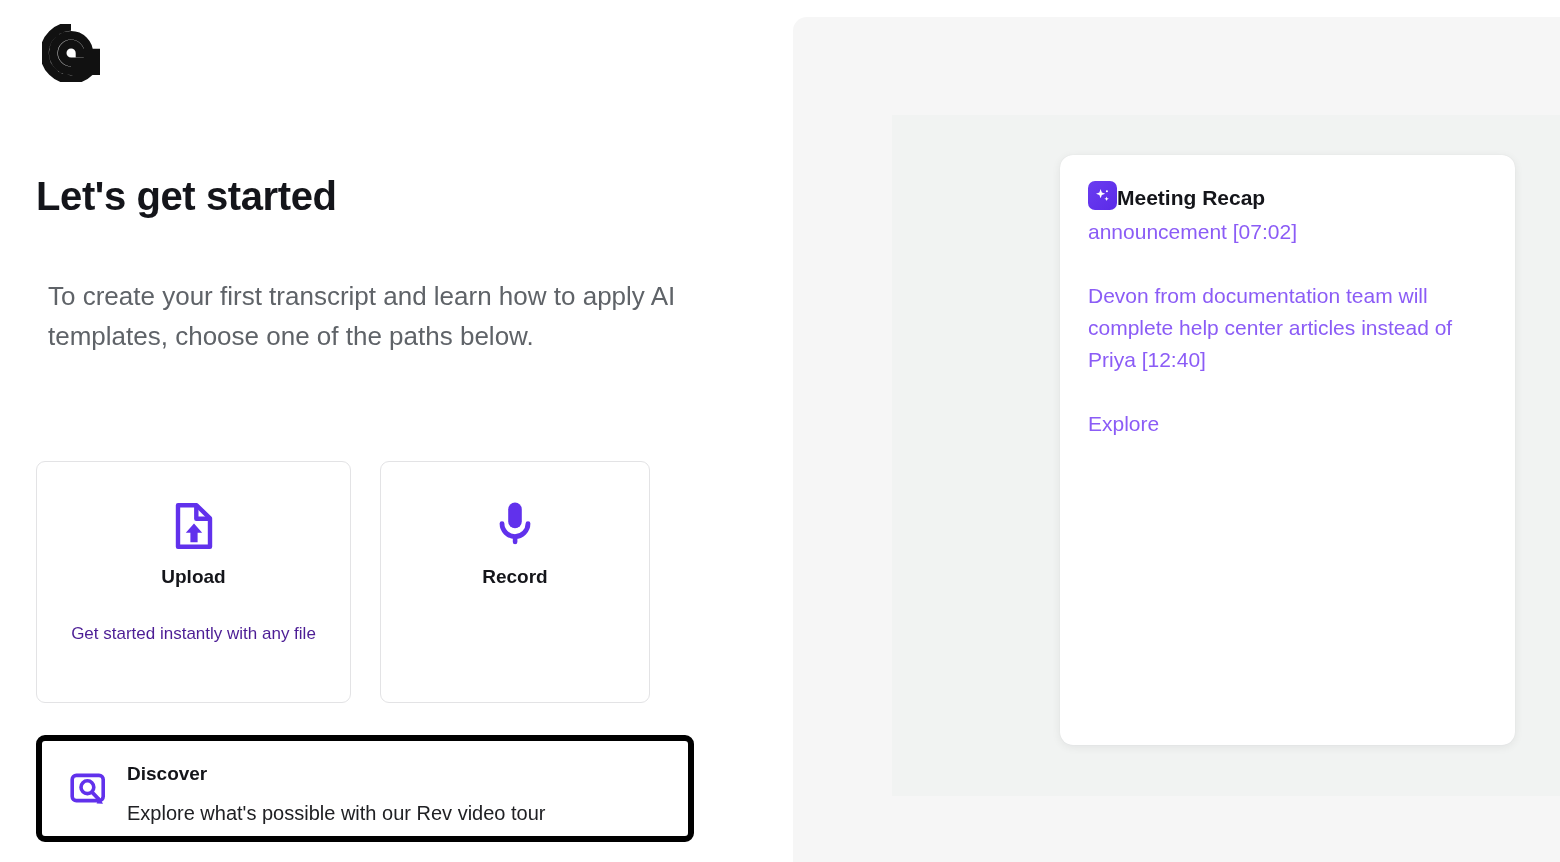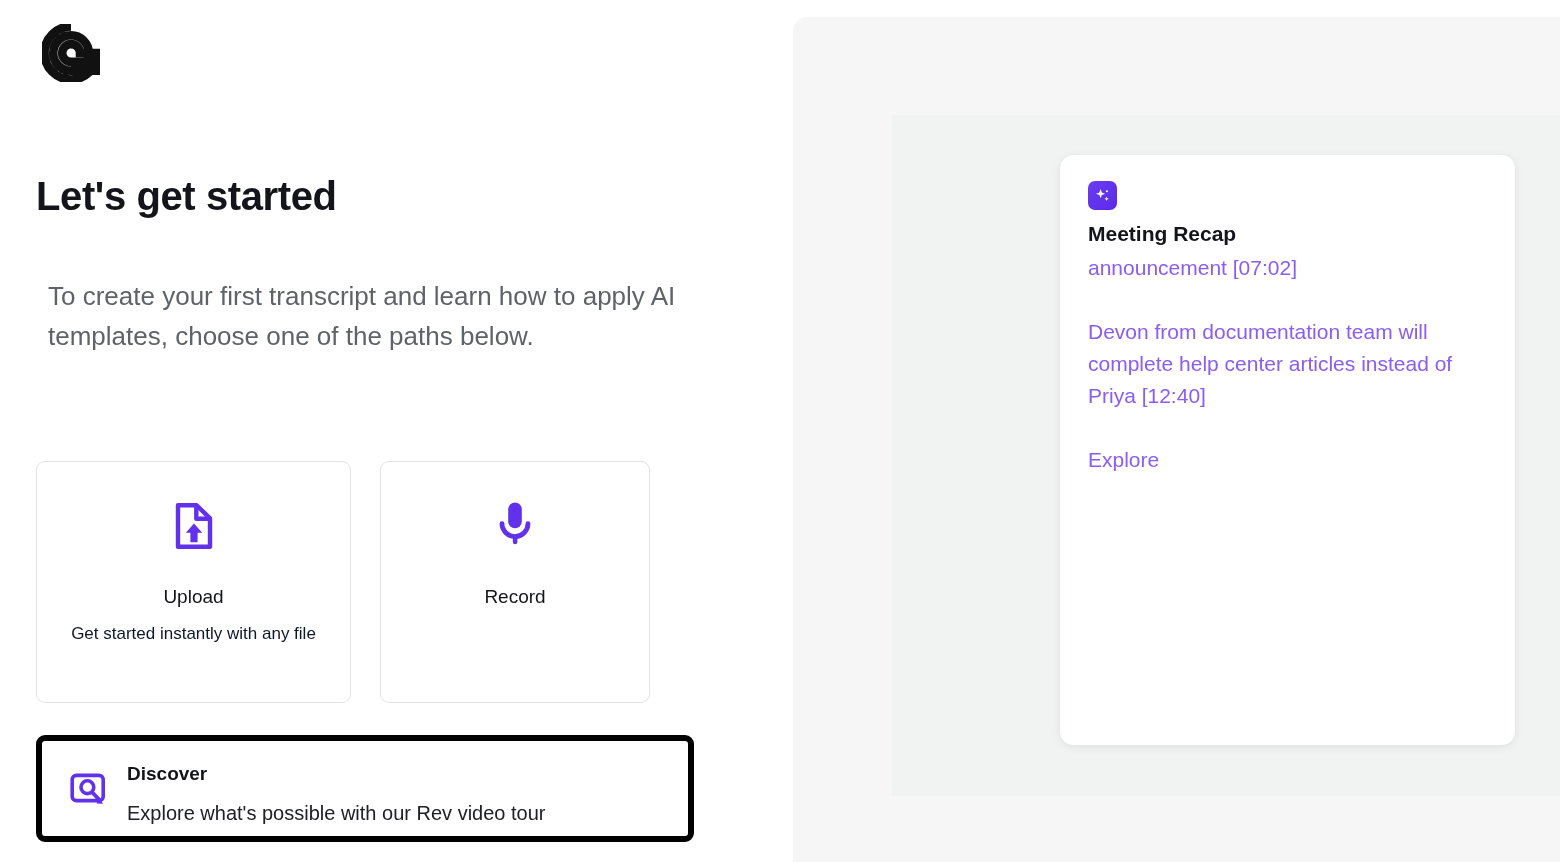--- a/index.html
+++ b/index.html
@@ -73,32 +73,32 @@
     left: 0; right: 0;
     top: 36px;
     height: 56px;
     display: flex;
     align-items: center;
     justify-content: center;
   }
   .card-heading {
     position: absolute;
     left: 0; right: 0;
-    top: 124px;
+    top: 104px;
     font-size: 19px;
-    font-weight: normal;
+    font-weight: bold;
     color: #14151a;
   }
   .card-sub {
     position: absolute;
     left: 28px; right: 28px;
     top: 160px;
     font-size: 17px;
     line-height: 24px;
-    color: #0f172a;
+    color: #4c1d95;
   }
 
   #card-discover {
     position: absolute;
     box-sizing: border-box;
     left: 36px;
     top: 735px;
     width: 658px;
     height: 107px;
     background: #ffffff;
@@ -162,24 +162,22 @@
     overflow: hidden;
   }
   #recap-inner {
     position: absolute;
     left: 28px;
     top: 26px;
     right: 24px;
   }
   #recap-header {
     display: flex;
-    align-items: flex-start;
-    gap: 12px;
+    align-items: flex-end;
     margin-bottom: 6px;
-    flex-direction: column;
   }
   #recap-badge-icon {
     width: 29px;
     height: 29px;
     border-radius: 7px;
     background: linear-gradient(135deg, #6a3df0 0%, #5b2ae8 100%);
     display: flex;
     align-items: center;
     justify-content: center;
     flex: none;

